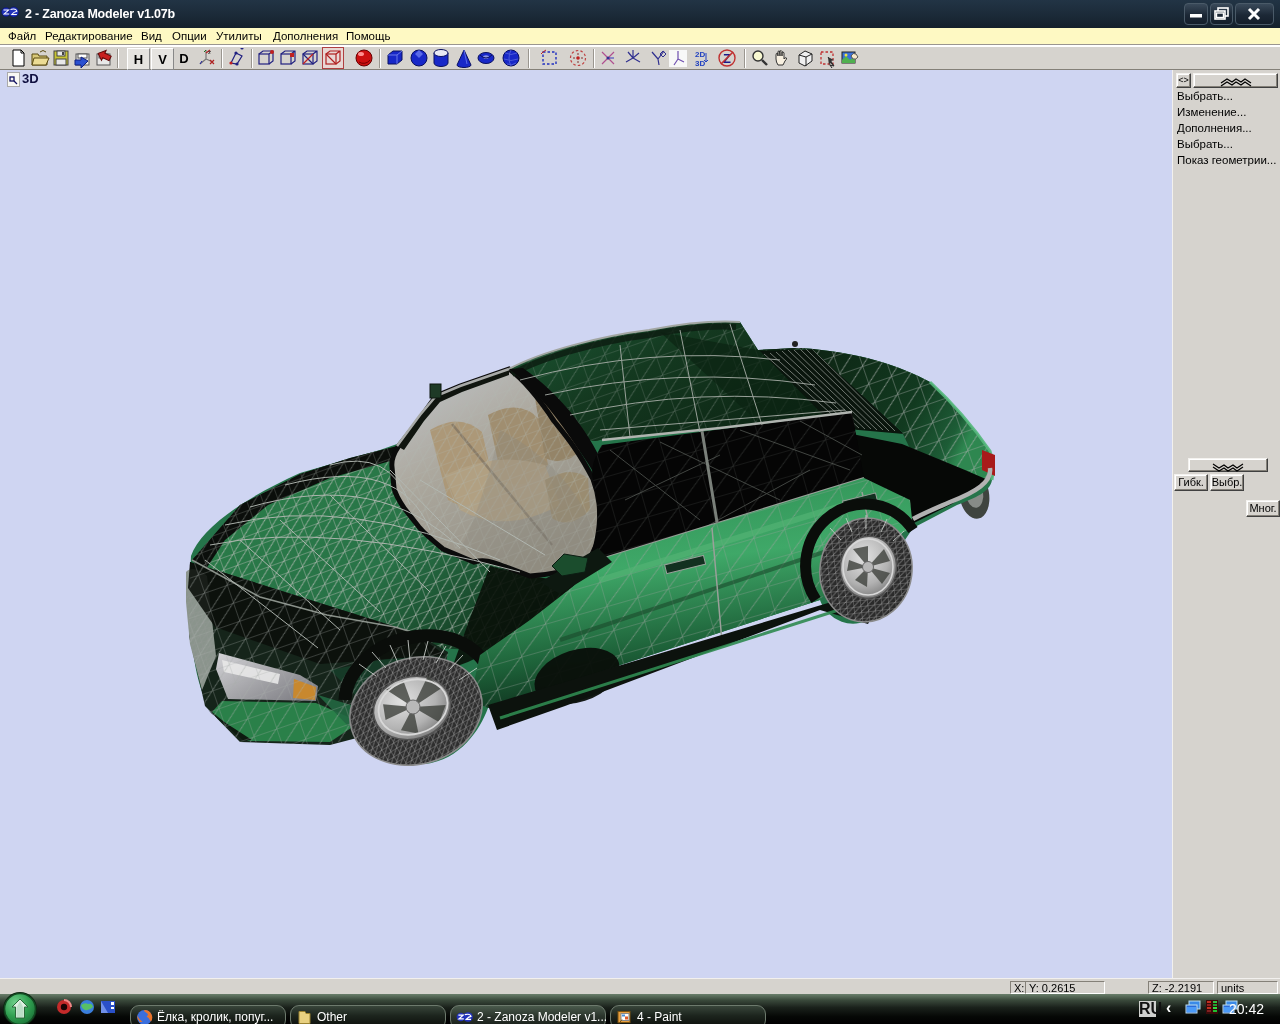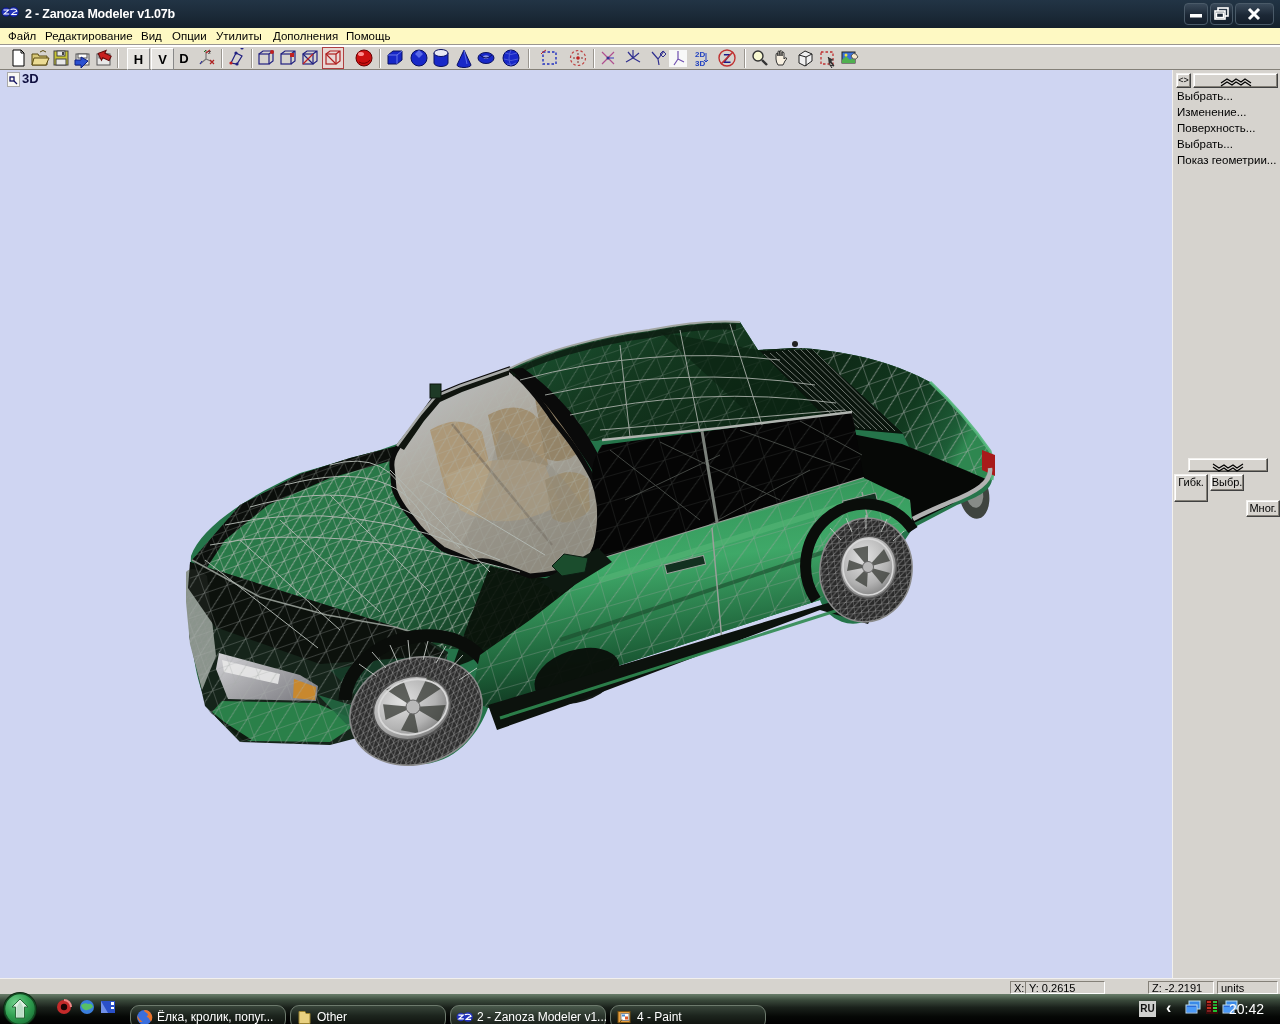--- a/index.html
+++ b/index.html
@@ -463,30 +463,30 @@
 <div id="rpanel">
  <div class="btn3d" style="left:3px;top:3px;width:15px;height:15px;font-size:9px;text-align:center;line-height:13px;">&lt;&gt;</div>
  <div class="btn3d" style="left:20px;top:3px;width:85px;height:15px;">
    <svg width="83" height="13" viewBox="0 0 83 13">
         <path d="M27 8 L33 4 L38 7 L42 4 L47 7 L51 4 L57 8" stroke="#000" fill="none" stroke-width="1.2"></path>
         <path d="M27 11 L33 7 L38 10 L42 7 L47 10 L51 7 L57 11" stroke="#000" fill="none" stroke-width="1.2"></path>
       </svg>
  </div>
  <div class="rtext" style="top:20px">Выбрать...</div>
  <div class="rtext" style="top:36px">Изменение...</div>
- <div class="rtext" style="top:52px">Поверхность...</div>
+ <div class="rtext" style="top:52px">Дополнения...</div>
  <div class="rtext" style="top:68px">Выбрать...</div>
  <div class="rtext" style="top:84px">Показ геометрии...</div>
  <div class="btn3d" style="left:15px;top:388px;width:80px;height:14px;">
    <svg width="78" height="12" viewBox="0 0 78 12">
         <path d="M24 3 L30 7 L35 4 L39 7 L44 4 L48 7 L54 3" stroke="#000" fill="none" stroke-width="1.2"></path>
         <path d="M24 6 L30 10 L35 7 L39 10 L44 7 L48 10 L54 6" stroke="#000" fill="none" stroke-width="1.2"></path>
       </svg>
  </div>
- <div class="btn3d" style="left:1px;top:404px;width:34px;height:28px;font-size:11px;text-align:center;line-height:15px;">Гибк.</div>
+ <div class="btn3d" style="left:1px;top:404px;width:34px;height:17px;font-size:11px;text-align:center;line-height:15px;">Гибк.</div>
  <div class="btn3d" style="left:37px;top:404px;width:34px;height:17px;font-size:11px;text-align:center;line-height:15px;">Выбр.</div>
  <div class="btn3d" style="left:73px;top:404px;width:34px;height:17px;font-size:11px;text-align:center;line-height:15px;margin-top:26px;">Мног.</div>
 </div>
 
 <div id="statusbar">
  <div class="spanel" style="left:1010px;width:66px;">X: 0.0000</div>
  <div class="spanel" style="left:1025px;width:80px;">Y: 0.2615</div>
  <div class="spanel" style="left:1148px;width:66px;">Z: -2.2191</div>
  <div class="spanel" style="left:1217px;width:61px;">units</div>
 </div>
@@ -547,21 +547,21 @@
  <div class="taskbtn" style="left:610px;width:156px;">
    <svg class="abs" style="left:6px;top:3px" width="16" height="17" viewBox="0 0 16 16">
         <rect x="1" y="2" width="12" height="11" fill="#e8a040" stroke="#7a5210" stroke-width="1"></rect>
         <rect x="4" y="4" width="8" height="7" fill="#fff" stroke="#888"></rect>
         <rect x="5" y="5" width="3" height="2" fill="#4a90d8"></rect>
         <rect x="8" y="7" width="3" height="3" fill="#e05a2a"></rect>
         <path d="M2 14 L5 10" stroke="#7a5210"></path>
       </svg>
    <div class="lbl">4 - Paint</div>
  </div>
- <div class="abs" style="left:1139px;top:7px;width:17px;height:16px;background:#cfd0ce;color:#111;font-size:10px;font-weight:bold;text-align:center;line-height:16px;">RU</div>
+ <div class="abs" style="left:1139px;top:7px;width:17px;height:16px;background:#cfd0ce;color:#111;font-size:16px;font-weight:bold;text-align:center;line-height:16px;">RU</div>
  <div class="abs" style="left:1166px;top:5px;color:#fff;font-size:16px;font-weight:bold;">‹</div>
  <svg class="trayicon" style="left:1185px" viewBox="0 0 16 16">
       <rect x="4" y="2" width="11" height="8" fill="#3a8ae8" stroke="#bde"></rect>
       <rect x="1" y="6" width="11" height="8" fill="#2a6ad8" stroke="#bde"></rect>
       <rect x="2" y="8" width="9" height="5" fill="#4a9af8"></rect>
     </svg>
  <svg class="trayicon" style="left:1204px" viewBox="0 0 16 16">
       <rect x="2" y="1" width="12" height="14" fill="#3a0a0a"></rect>
       <rect x="3" y="2" width="4" height="2" fill="#c03020"></rect>
       <rect x="3" y="5" width="4" height="2" fill="#902020"></rect>

